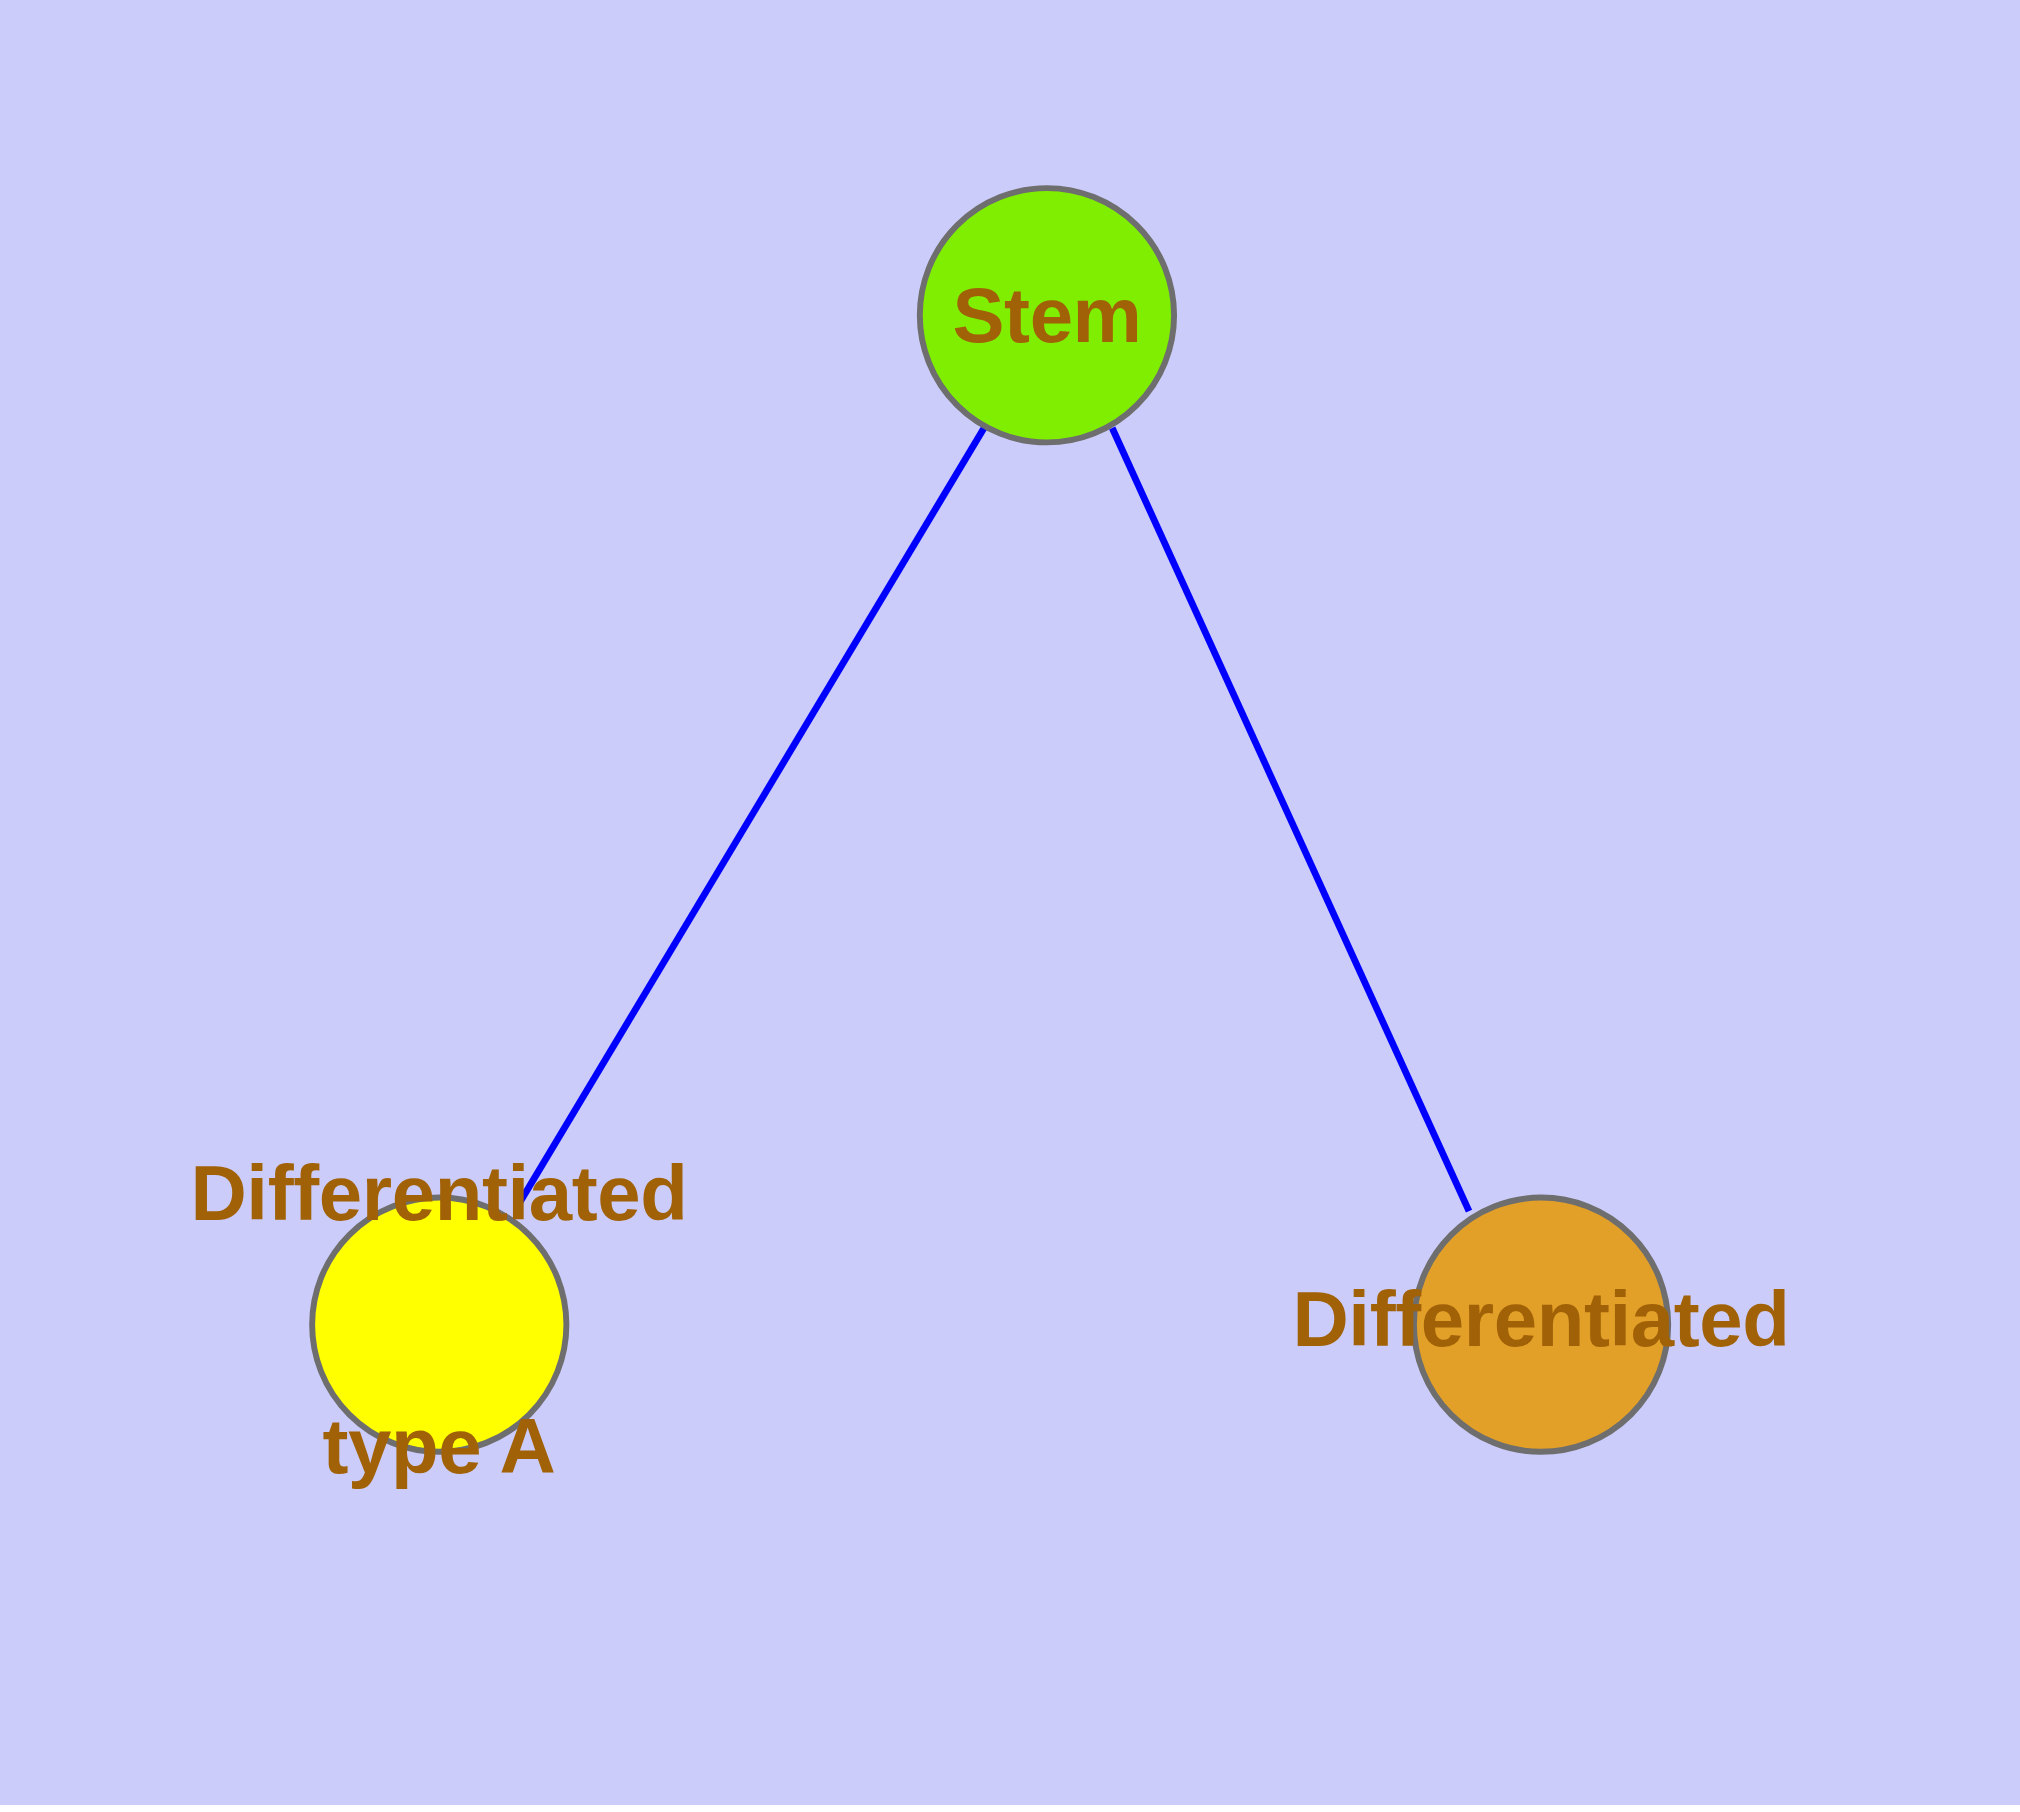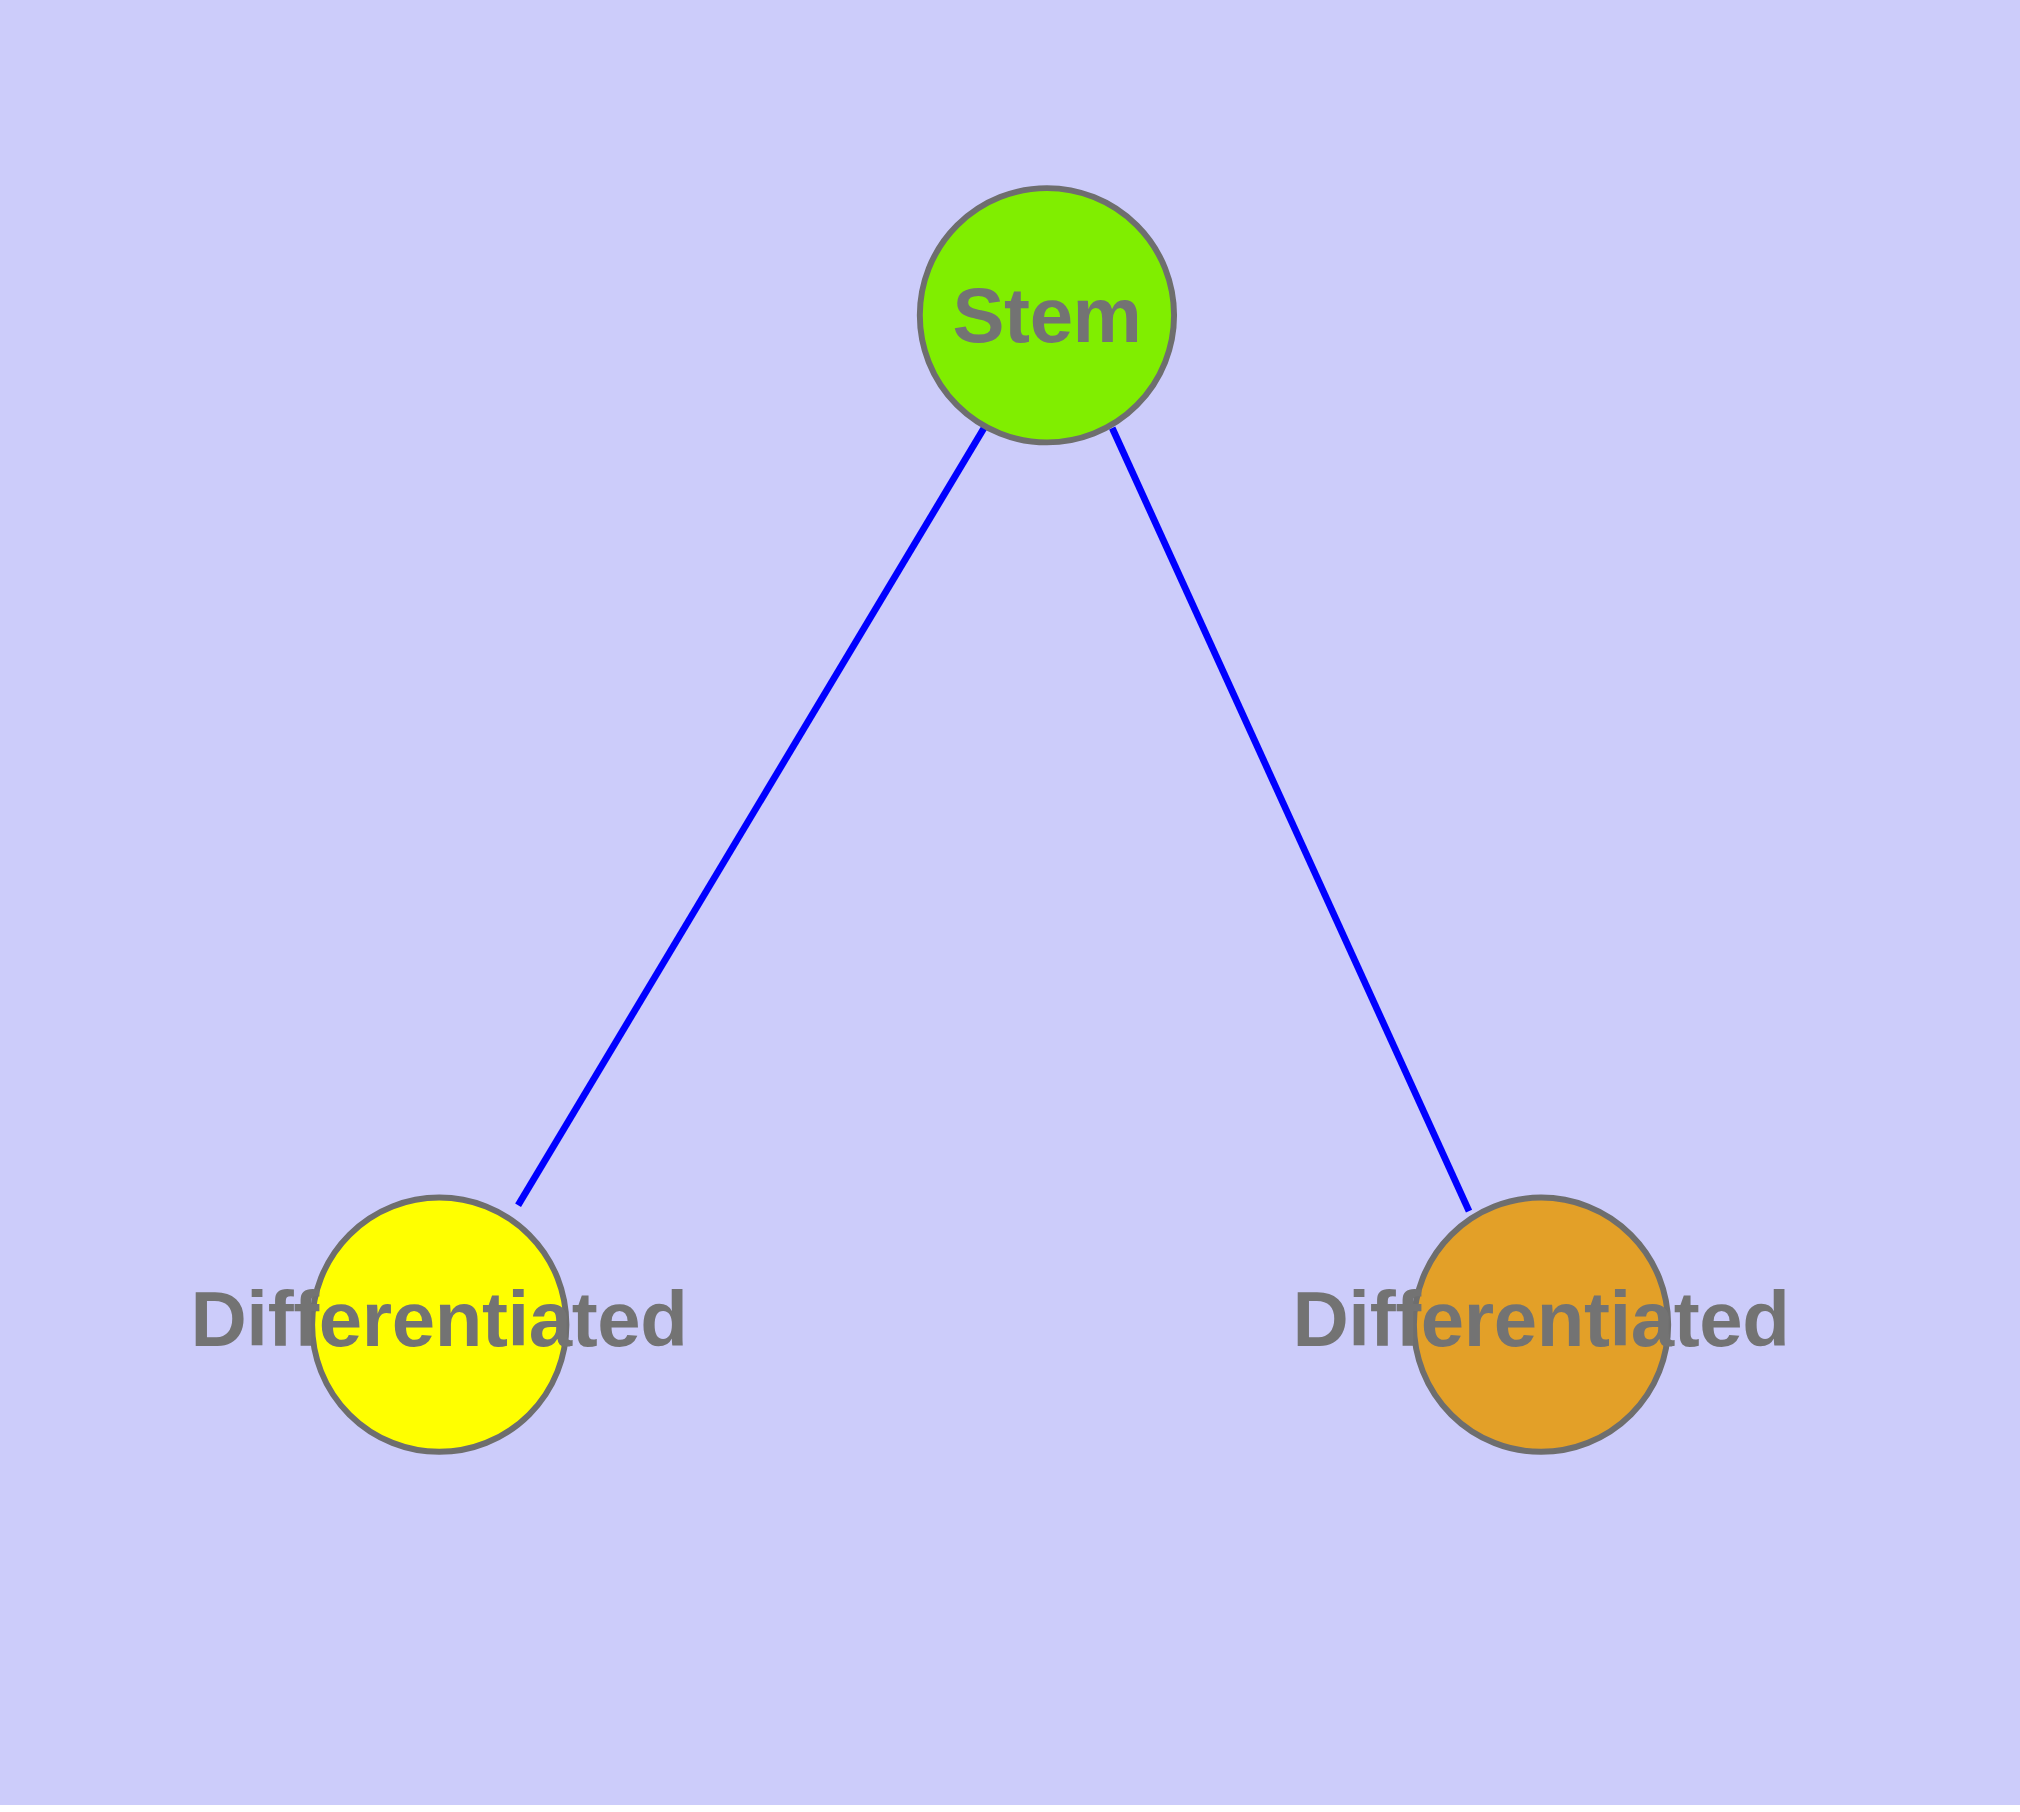--- a/index.html
+++ b/index.html
@@ -28,21 +28,21 @@
     position: absolute;
     left: 0;
     top: 0;
     width: 2021px;
     height: 1812px;
   }
   .node-label {
     position: absolute;
     text-align: center;
     font-weight: bold;
-    color: #737373;
+    color: #a16207;
     white-space: pre;
     line-height: 1.08;
     letter-spacing: -0.4px;
     transform: translate(-50%, -50%);
     pointer-events: none;
     font-family: "Liberation Sans", "DejaVu Sans", sans-serif;
   }
   .node-label.root {
     font-size: 78px;
   }
@@ -68,20 +68,21 @@
       <circle cx="1235" cy="372" r="150" fill="#80ee00" stroke="#6e6e6e" stroke-width="7"></circle>
       <circle cx="518" cy="1563" r="150" fill="#ffff00" stroke="#6e6e6e" stroke-width="7"></circle>
       <circle cx="1818" cy="1563" r="150" fill="#e3a028" stroke="#6e6e6e" stroke-width="7"></circle>
     </g>
   </svg>
 
   <div class="node-label root" style="left:1047px; top:315px;">Stem</div>
 
   <div class="node-label leaf" style="left:439px; top:1320px;">
     <div>Differentiated</div>
+    <div>type A</div>
   </div>
 
   <div class="node-label leaf" style="left:1541px; top:1320px;">
     <div>Differentiated</div>
   </div>
 
 </div>
 
 
 </body></html>

